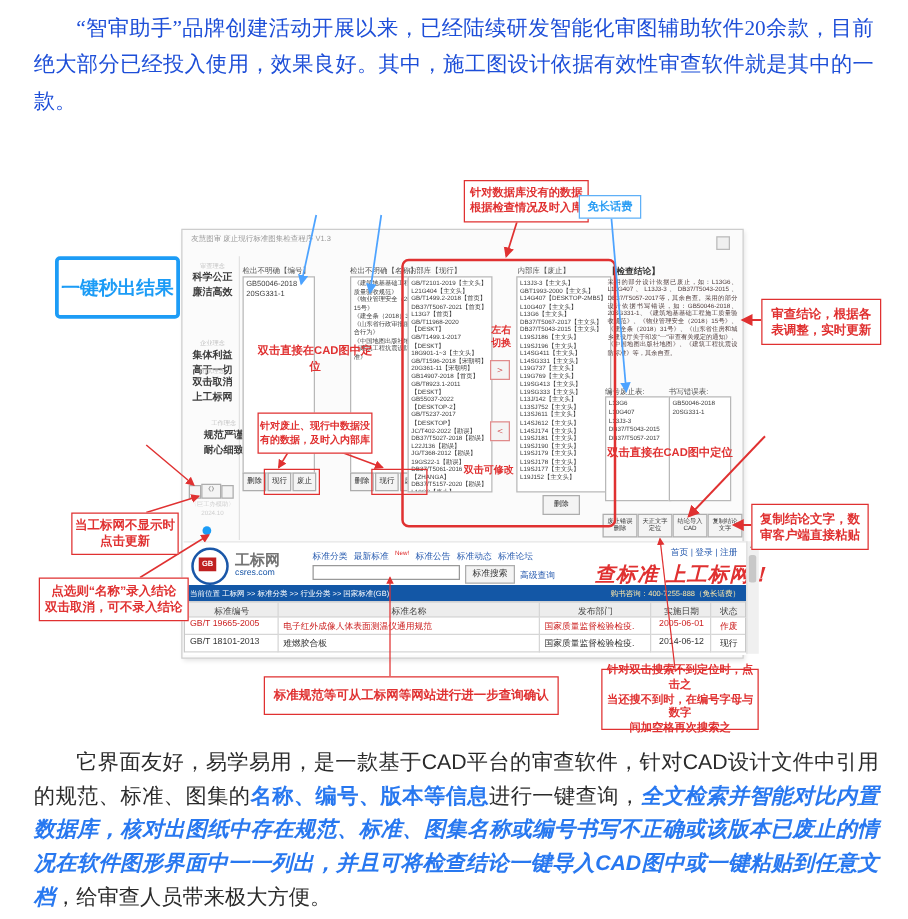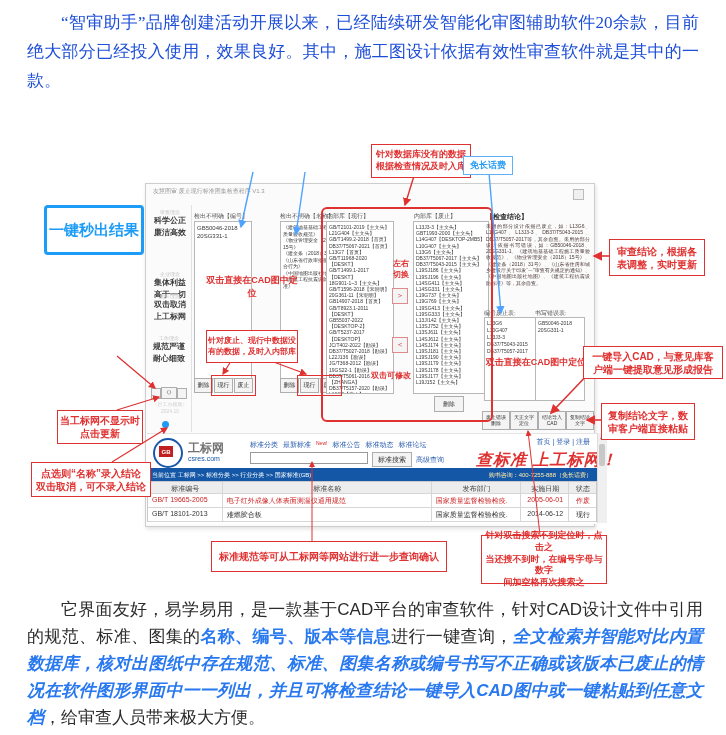--- a/index.html
+++ b/index.html
@@ -52,21 +52,21 @@
   <div class="abs" style="left:148px;top:251px;width:44px;margin-top:20px;">
     <div class="side-cap">企业理念</div>
     <div class="side-line">集体利益</div>
     <div class="side-line">高于一切</div>
   </div>
   <div class="abs" style="left:148px;top:293px;width:44px;">
     <div class="side-cap">团队理念</div>
     <div class="side-line">双击取消</div>
     <div class="side-line">上工标网</div>
   </div>
-  <div class="abs" style="left:147px;top:335px;width:44px;">
+  <div class="abs" style="left:157px;top:335px;width:44px;">
     <div class="side-cap">工作理念</div>
     <div class="side-line">规范严谨</div>
     <div class="side-line">耐心细致</div>
   </div>
 
   <div class="abs btn" style="left:151px;top:388px;width:8px;height:9px;"></div>
   <div class="abs btn" style="left:161px;top:387px;width:14px;height:10px;font-size:5px;">《》</div>
   <div class="abs btn" style="left:177px;top:388px;width:8px;height:9px;"></div>
   <div class="abs" style="left:146px;top:401px;width:48px;font-size:5px;line-height:7px;color:#cfcfcf;text-align:center;white-space:pre-line;">〈巨工办模助〉
 2024.10</div>
@@ -238,22 +238,20 @@
 
   <div class="abs co red" style="left:371px;top:144px;width:98px;height:32px;font-size:9px;">针对数据库没有的数据
 根据检查情况及时入库</div>
   <div class="abs co blue" style="left:463px;top:156px;width:48px;height:17px;font-size:9px;">免长话费</div>
   <div class="abs co red" style="left:57px;top:410px;width:84px;height:32px;font-size:10px;">当工标网不显示时
 点击更新</div>
   <div class="abs co red" style="left:31px;top:462px;width:118px;height:33px;font-size:10px;text-align:center;">点选则“名称”录入结论
 双击取消，可不录入结论</div>
   <div class="abs co red" style="left:609px;top:239px;width:94px;height:35px;font-size:10px;">审查结论，根据各
 表调整，实时更新</div>
-  <div class="abs co red" style="left:583px;top:346px;width:138px;height:31px;font-size:10px;">一键导入CAD，与意见库客
-户端一键提取意见形成报告</div>
   <div class="abs co red" style="left:601px;top:403px;width:92px;height:35px;font-size:10px;">复制结论文字，数
 审客户端直接粘贴</div>
   <div class="abs co red" style="left:211px;top:541px;width:234px;height:29px;font-size:10px;">标准规范等可从工标网等网站进行进一步查询确认</div>
   <div class="abs co red" style="left:481px;top:535px;width:124px;height:47px;font-size:9px;">针对双击搜索不到定位时，点击之
 当还搜不到时，在编号字母与数字
 间加空格再次搜索之</div>
 
   <svg class="arrows" width="726" height="735">
     <defs>
       <marker id="ab" markerWidth="7" markerHeight="7" refX="5" refY="3" orient="auto">

